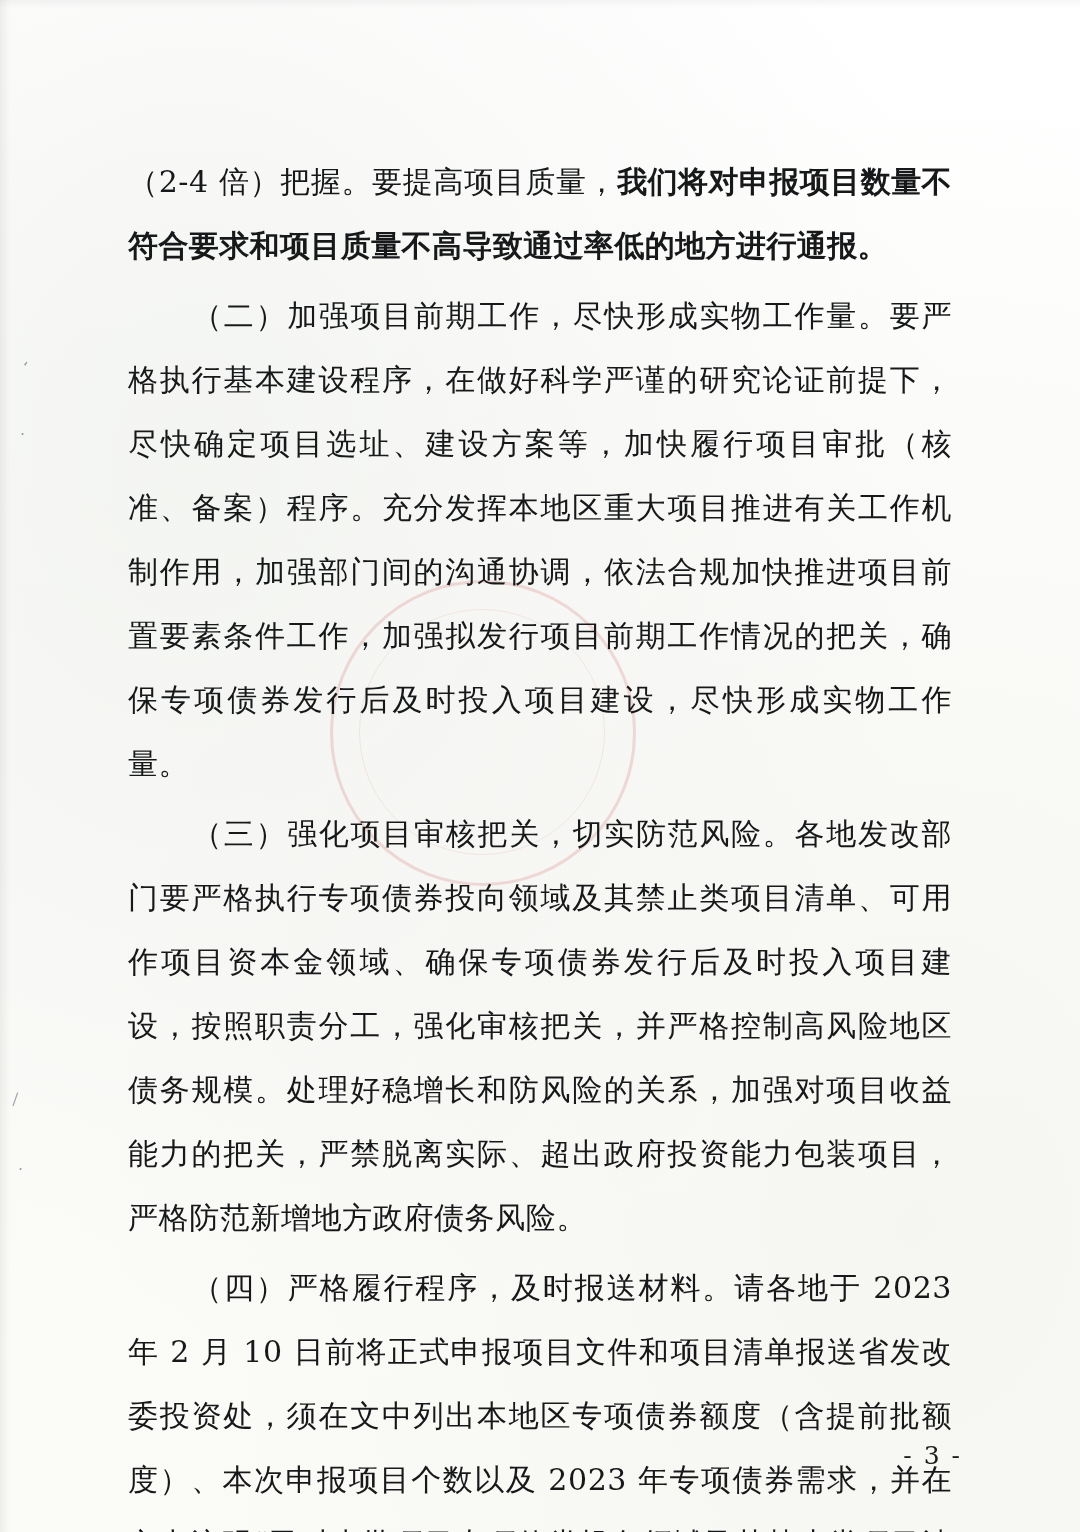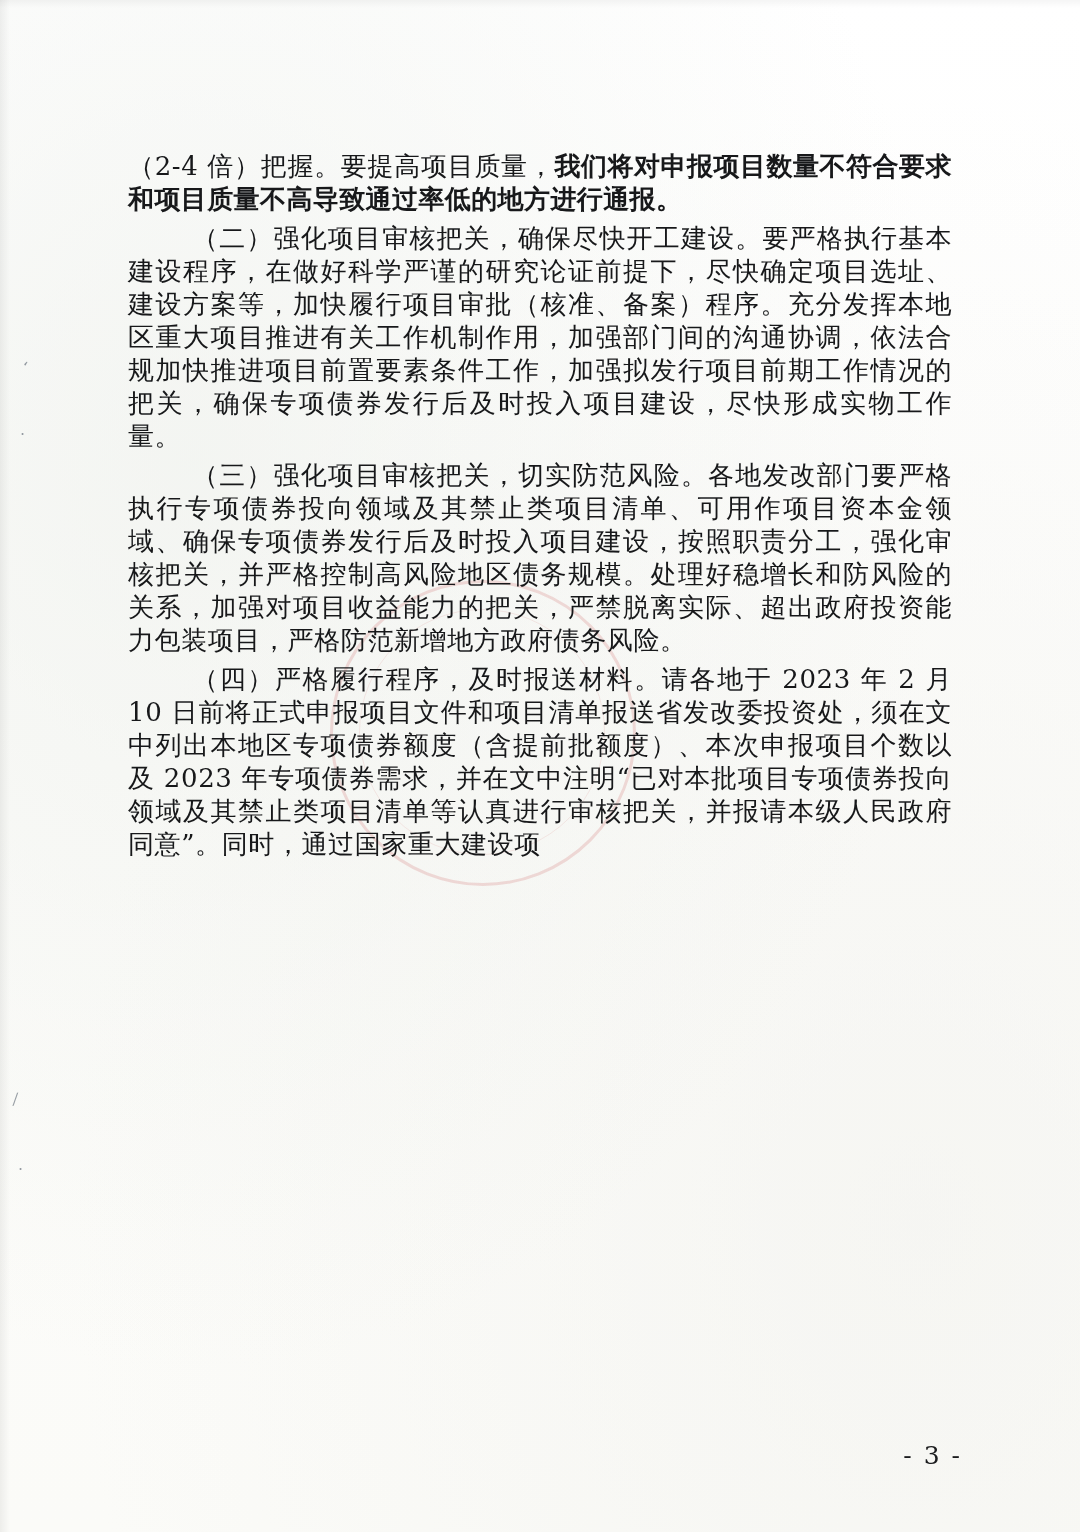--- a/index.html
+++ b/index.html
@@ -28,22 +28,22 @@
     pointer-events: none;
   }
   .content {
     position: absolute;
     left: 128px;
     top: 150px;
     width: 824px;
   }
   p.para {
     margin: 0 0 6px 0;
-    font-size: 26px;
-    line-height: 33px;
+    font-size: 30px;
+    line-height: 64px;
     color: #17181a;
     text-align: justify;
     text-justify: inter-ideograph;
     letter-spacing: 0.6px;
     font-family: "DejaVu Serif", "Liberation Serif", serif;
   }
   .bold-emph {
     font-weight: 700;
     letter-spacing: 0.4px;
   }
@@ -114,21 +114,21 @@
 
   <span class="margin-mark m1">ʻ</span>
   <span class="margin-mark m2">·</span>
   <span class="margin-mark m3">⁄</span>
   <span class="margin-mark m4">·</span>
 
   <div class="content">
 
     <p class="para"><span>（2-4 倍）把握。要提高项目质量，</span><span class="bold-emph">我们将对申报项目数量不符合要求和项目质量不高导致通过率低的地方进行通报。</span></p>
 
-    <p class="para" style="text-indent: 64px;">（二）强化项目审核把关，确保尽快开工建设。要严格执行基本建设程序，在做好科学严谨的研究论证前提下，尽快确定项目选址、建设方案等，加快履行项目审批（核准、备案）程序。充分发挥本地区重大项目推进有关工作机制作用，加强部门间的沟通协调，依法合规加快推进项目前置要素条件工作，加强拟发行项目前期工作情况的把关，确保专项债券发行后及时投入项目建设，尽快形成实物工作量。</p>
+    <p class="para" style="text-indent: 64px;">（二）加强项目前期工作，尽快形成实物工作量。要严格执行基本建设程序，在做好科学严谨的研究论证前提下，尽快确定项目选址、建设方案等，加快履行项目审批（核准、备案）程序。充分发挥本地区重大项目推进有关工作机制作用，加强部门间的沟通协调，依法合规加快推进项目前置要素条件工作，加强拟发行项目前期工作情况的把关，确保专项债券发行后及时投入项目建设，尽快形成实物工作量。</p>
 
     <p class="para" style="text-indent: 64px;">（三）强化项目审核把关，切实防范风险。各地发改部门要严格执行专项债券投向领域及其禁止类项目清单、可用作项目资本金领域、确保专项债券发行后及时投入项目建设，按照职责分工，强化审核把关，并严格控制高风险地区债务规模。处理好稳增长和防风险的关系，加强对项目收益能力的把关，严禁脱离实际、超出政府投资能力包装项目，严格防范新增地方政府债务风险。</p>
 
     <p class="para" style="text-indent: 64px;">（四）严格履行程序，及时报送材料。请各地于 2023 年 2 月 10 日前将正式申报项目文件和项目清单报送省发改委投资处，须在文中列出本地区专项债券额度（含提前批额度）、本次申报项目个数以及 2023 年专项债券需求，并在文中注明“已对本批项目专项债券投向领域及其禁止类项目清单等认真进行审核把关，并报请本级人民政府同意”。同时，通过国家重大建设项</p>
 
   </div>
 
   <div class="page-number">- 3 -</div>
 </div>
 

